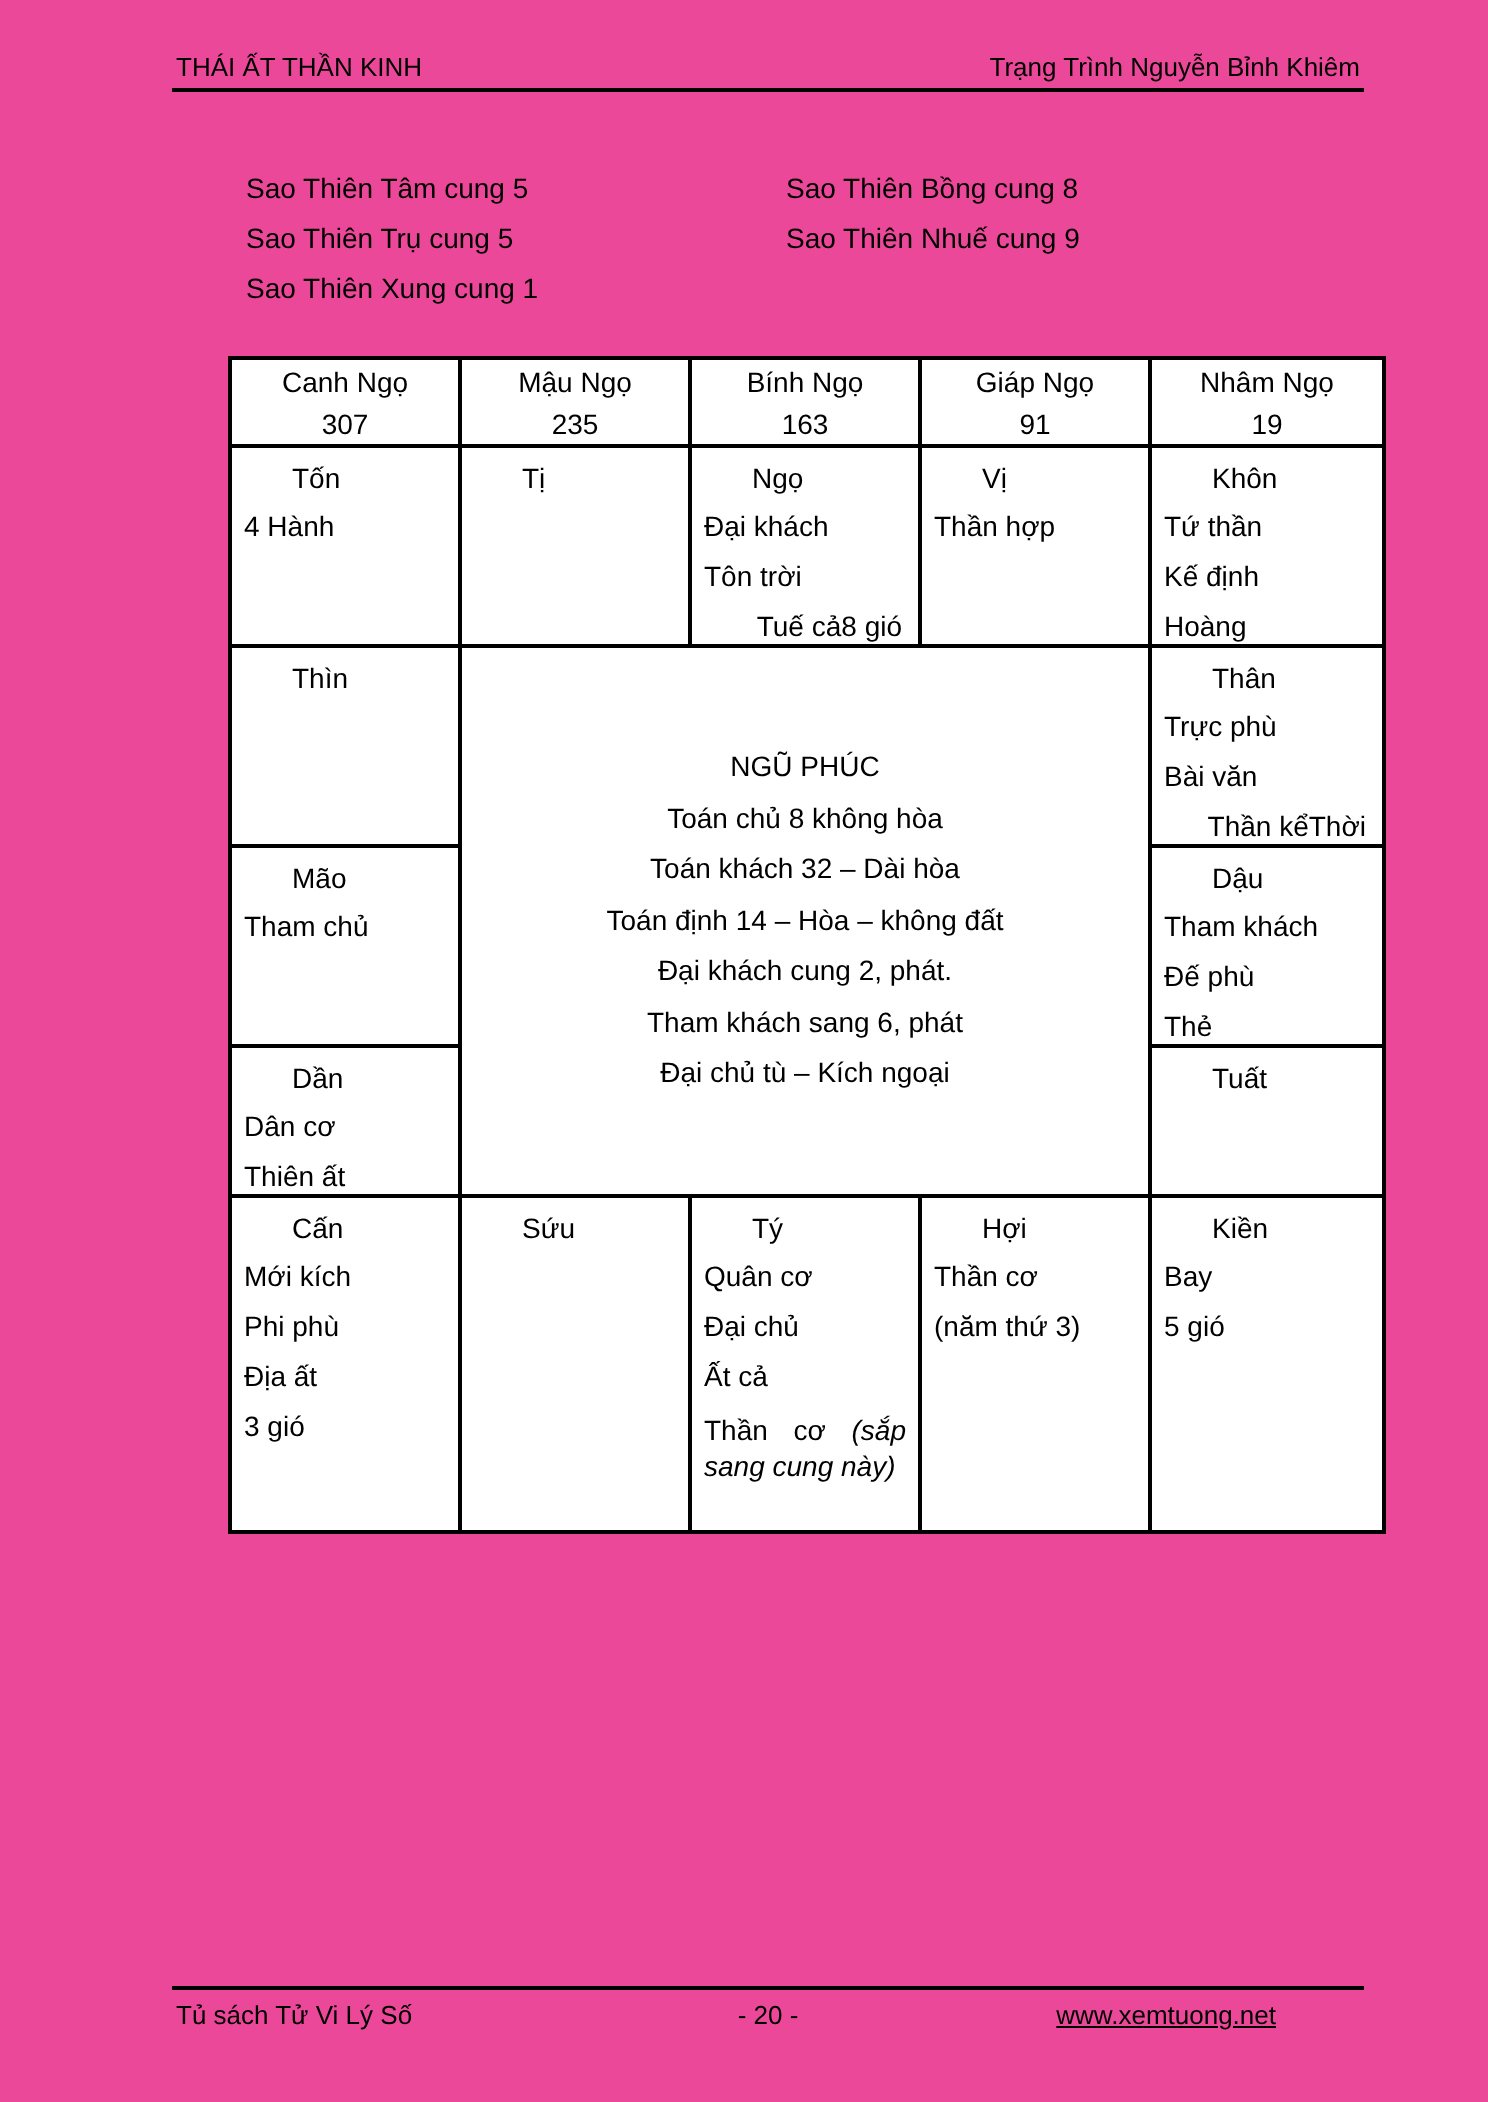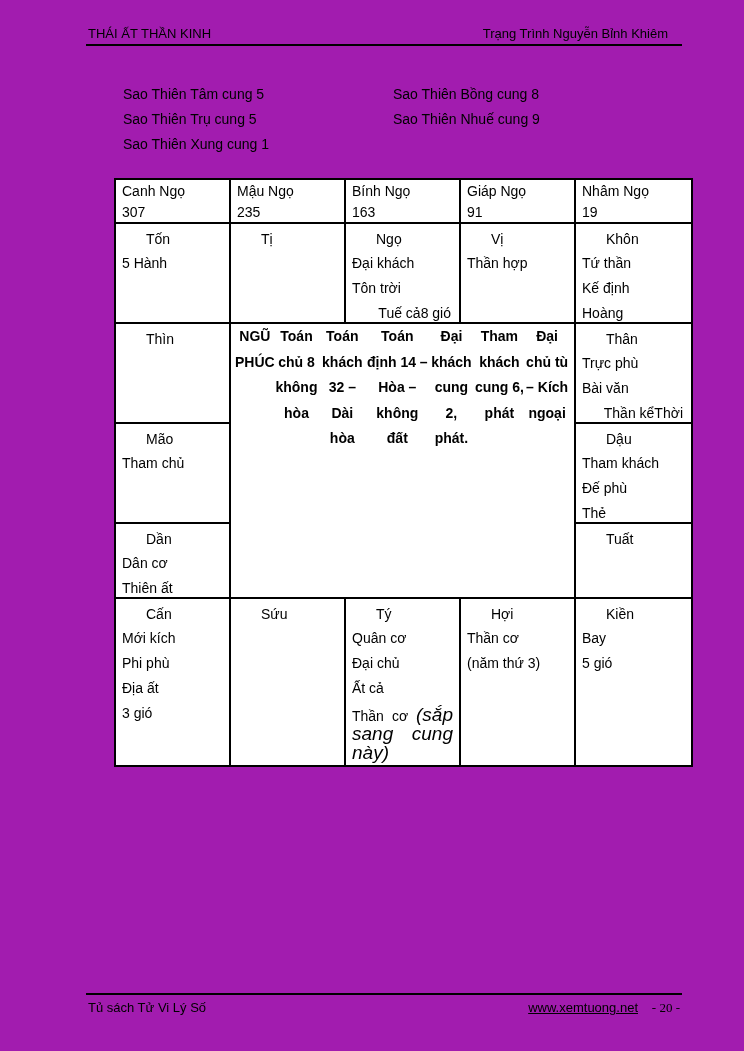--- a/index.html
+++ b/index.html
@@ -1,53 +1,53 @@
 <!DOCTYPE html>
 <html><head>
 <meta charset="utf-8">
 <style>
   * { margin:0; padding:0; box-sizing:border-box; }
   html,body { background:#e8e8e8; }
   body { font-family:"Liberation Sans","DejaVu Sans",sans-serif; color:#000; }
   .page {
-    position:relative; width:744px; height:1051px; background:#a21caf;
+    position:relative; width:744px; height:1051px; background:#ec4899;
     margin:0 auto; overflow:hidden;
   }
   
   .running-header { position:absolute; top:26px; left:88px; right:64px; font-size:13px; }
   .running-header .hl { position:absolute; left:0; top:0; }
-  .running-header .hr { position:absolute; right:12px; top:0; }
+  .running-header .hr { position:absolute; right:0; top:0; }
   .rule { position:absolute; left:86px; width:596px; height:2px; background:#000; }
   .rule.top { top:44px; }
   .rule.bottom { top:993px; }
   
   .intro { position:absolute; top:82px; left:0; width:100%; font-size:14px; line-height:25px; }
   .intro .col-l { position:absolute; left:123px; top:0; }
   .intro .col-r { position:absolute; left:393px; top:0; }
   
   .board {
     position:absolute; left:114px; top:178px; width:579px;
     display:grid; grid-template-columns:repeat(5,1fr);
     grid-template-rows:44px 100px 100px 100px 75px 166px;
     border:2px solid #000; background:#fff; font-size:14px;
   }
   .cell { border-right:2px solid #000; border-bottom:2px solid #000; padding:3px 6px 0 6px; overflow:hidden; }
   .cell.noR { border-right:none; }
   .cell.noB { border-bottom:none; }
-  .hcell { line-height:21px; padding-top:1px; }
+  .hcell { text-align:center; line-height:21px; padding-top:1px; }
   .cl { font-weight:normal; line-height:24px;margin-left:24px; }
   .ln { line-height:25px; }
   .ln.split { display:flex; justify-content:flex-end; padding-right:2px; }
-  .center-cell { display:flex; flex-direction:row; justify-content:center; text-align:center; line-height:25.5px; padding:0 4px;font-weight:bold; }
+  .center-cell { display:flex; flex-direction:column; justify-content:center; text-align:center; line-height:25.5px; padding:0 4px; }
   .note { line-height:18px; margin-top:5px; text-align:justify; }
-  .note .it { font-style:italic; font-size:19px; }
+  .note .it { font-style:italic; font-size:14px; }
   
   .running-footer { position:absolute; top:1000px; left:88px; right:64px; font-size:13px; }
   .running-footer .fl { position:absolute; left:0; top:0; }
-  .running-footer .fc { position:absolute; left:0; right:0; text-align:right; top:0;font-family:Liberation Serif, serif; }
+  .running-footer .fc { position:absolute; left:0; right:0; text-align:center; top:0; }
   .running-footer .fr { position:absolute; right:42px; top:0; text-decoration:underline; cursor:pointer; }
 </style>
 </head>
 <body>
 
 <div class="page">
 
   <div class="running-header">
     <span class="hl">THÁI ẤT THẦN KINH</span>
     <span class="hr">Trạng Trình Nguyễn Bỉnh Khiêm</span>
@@ -84,21 +84,21 @@
       <div>Giáp Ngọ</div>
       <div>91</div>
     </div>
     <div class="cell hcell noR" style="grid-area:1/5">
       <div>Nhâm Ngọ</div>
       <div>19</div>
     </div>
 
     <div class="cell" style="grid-area:2/1">
       <div class="cl">Tốn</div>
-      <div class="ln">5 Hành</div>
+      <div class="ln">4 Hành</div>
     </div>
     <div class="cell" style="grid-area:2/2">
       <div class="cl">Tị</div>
     </div>
     <div class="cell" style="grid-area:2/3">
       <div class="cl">Ngọ</div>
       <div class="ln">Đại khách</div>
       <div class="ln">Tôn trời</div>
       <div class="ln split">
         <span>Tuế cả</span>
@@ -128,21 +128,21 @@
       <div class="ln">Dân cơ</div>
       <div class="ln">Thiên ất</div>
     </div>
 
     <div class="cell center-cell" style="grid-area:3/2/6/5">
       <div>NGŨ PHÚC</div>
       <div>Toán chủ 8 không hòa</div>
       <div>Toán khách 32 – Dài hòa</div>
       <div>Toán định 14 – Hòa – không đất</div>
       <div>Đại khách cung 2, phát.</div>
-      <div>Tham khách cung 6, phát</div>
+      <div>Tham khách sang 6, phát</div>
       <div>Đại chủ tù – Kích ngoại</div>
     </div>
 
     <div class="cell noR" style="grid-area:3/5">
       <div class="cl">Thân</div>
       <div class="ln">Trực phù</div>
       <div class="ln">Bài văn</div>
       <div class="ln split">
         <span>Thần kể</span>
         <span>Thời</span>

